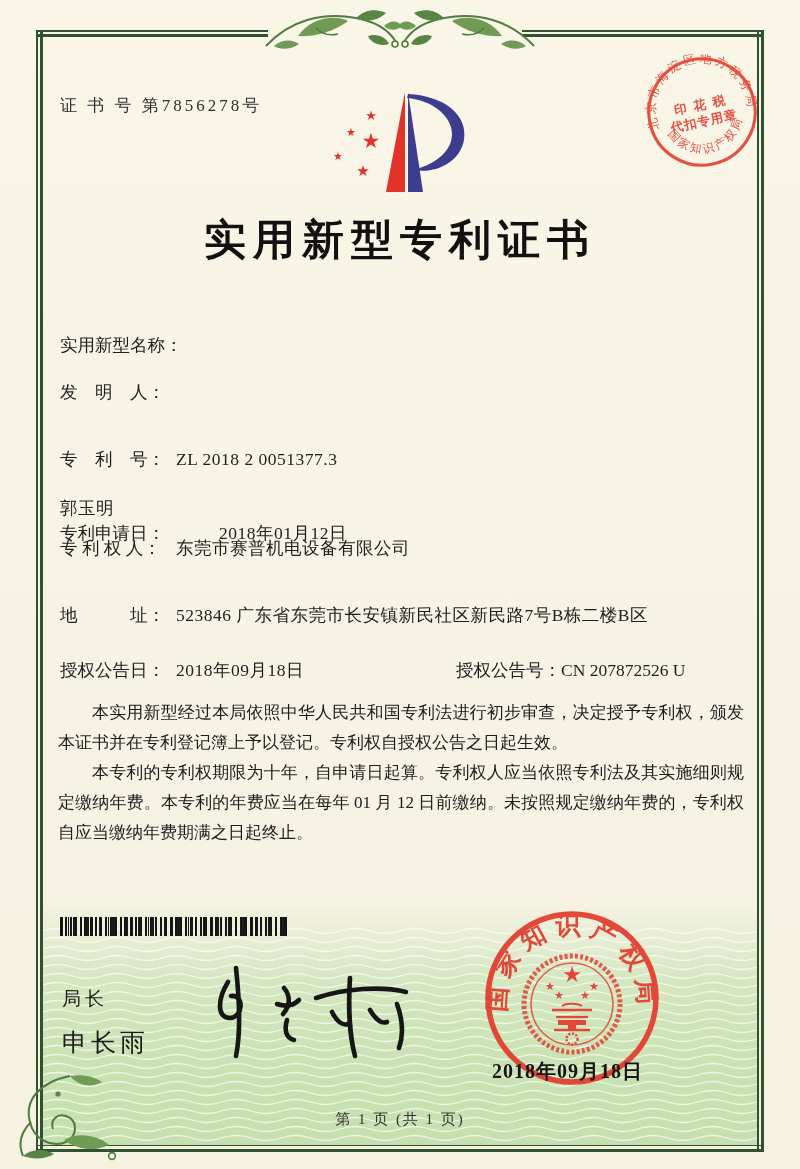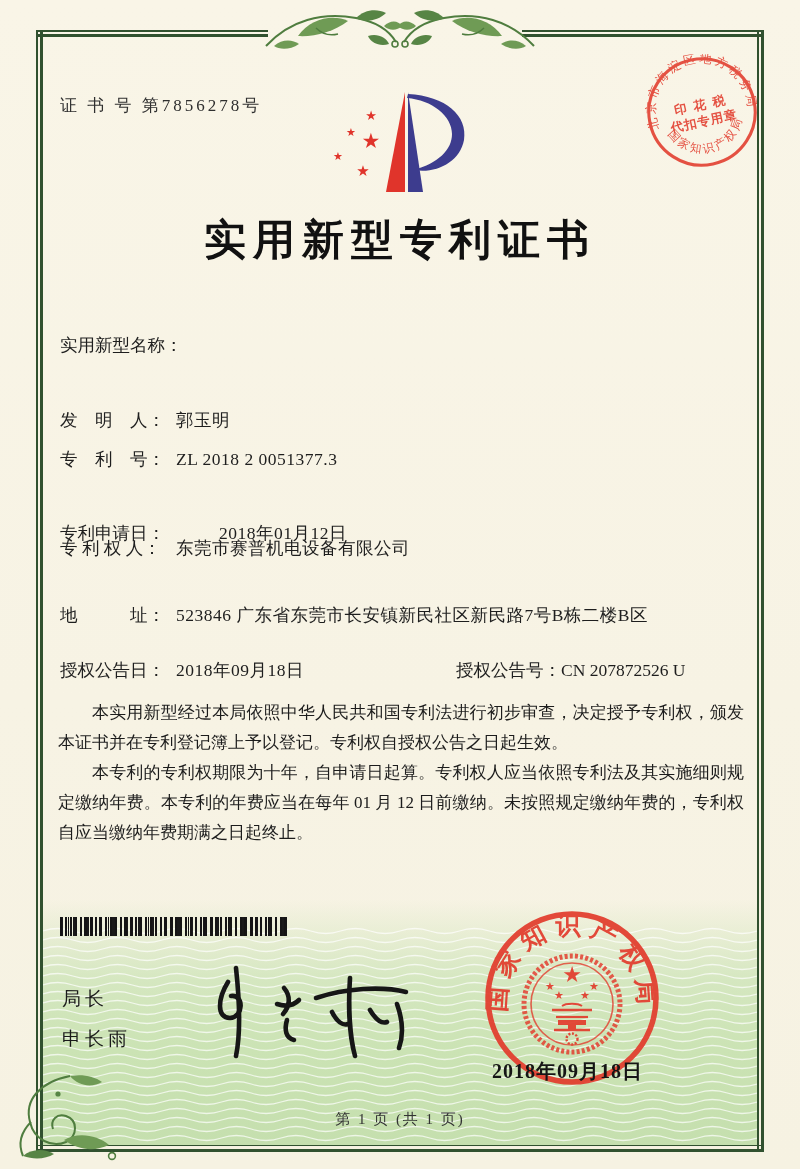--- a/index.html
+++ b/index.html
@@ -34,21 +34,21 @@
   .bodytext p{margin:0;text-indent:2em;}
   
   .barcode{position:absolute;left:60px;top:917px;width:227px;height:19px;
     background:
       repeating-linear-gradient(90deg,#151515 0 2px,transparent 2px 5px),
       repeating-linear-gradient(90deg,#151515 0 1px,transparent 1px 8px),
       repeating-linear-gradient(90deg,#1a1a1a 0 3px,transparent 3px 13px);
   }
   
   .sig-title{position:absolute;left:62px;top:986px;font-size:19px;letter-spacing:4px;color:#1a1a1a;}
-  .sig-name{position:absolute;left:62px;top:1026px;font-size:19px;letter-spacing:4px;color:#1a1a1a;}
+  .sig-name{position:absolute;left:62px;top:1026px;font-size:25px;letter-spacing:4px;color:#1a1a1a;}
   .sig-svg{position:absolute;left:200px;top:962px;}
   
   .tax-stamp{position:absolute;left:644px;top:54px;opacity:.88;}
   .office-seal{position:absolute;left:482px;top:908px;opacity:.92;}
   .seal-date{position:absolute;left:492px;top:1058px;font-size:20px;font-weight:600;
              letter-spacing:1px;color:#151515;}
   .footer{position:absolute;left:0;top:1110px;width:100%;text-align:center;
           font-size:15px;letter-spacing:2px;color:#333;}
   .orn-top{position:absolute;left:256px;top:6px;}
   .orn-bl{position:absolute;left:6px;top:1072px;}
@@ -143,21 +143,21 @@
     <text x="43" y="60" font-size="21" fill="#e0342b" text-anchor="middle">★</text>
     <text x="35" y="88" font-size="15" fill="#e0342b" text-anchor="middle">★</text>
   </svg>
 
   <div class="title">实用新型专利证书</div>
 
   <div class="rows">
     <div class="frow" style="top:333px;">
       <span class="flabel">实用新型名称：</span>
     </div>
-    <div class="frow" style="top:408px;">
+    <div class="frow" style="top:380px;flex-direction:column;">
       <span class="flabel">发　明　人：</span>
       <span class="fvalue">郭玉明</span>
     </div>
     <div class="frow" style="top:447px;justify-content:flex-end;">
       <span class="flabel">专　利　号：</span>
       <span class="fvalue">ZL 2018 2 0051377.3</span>
     </div>
     <div class="frow" style="top:521px;gap:43px;">
       <span class="flabel">专利申请日：</span>
       <span class="fvalue">2018年01月12日</span>

